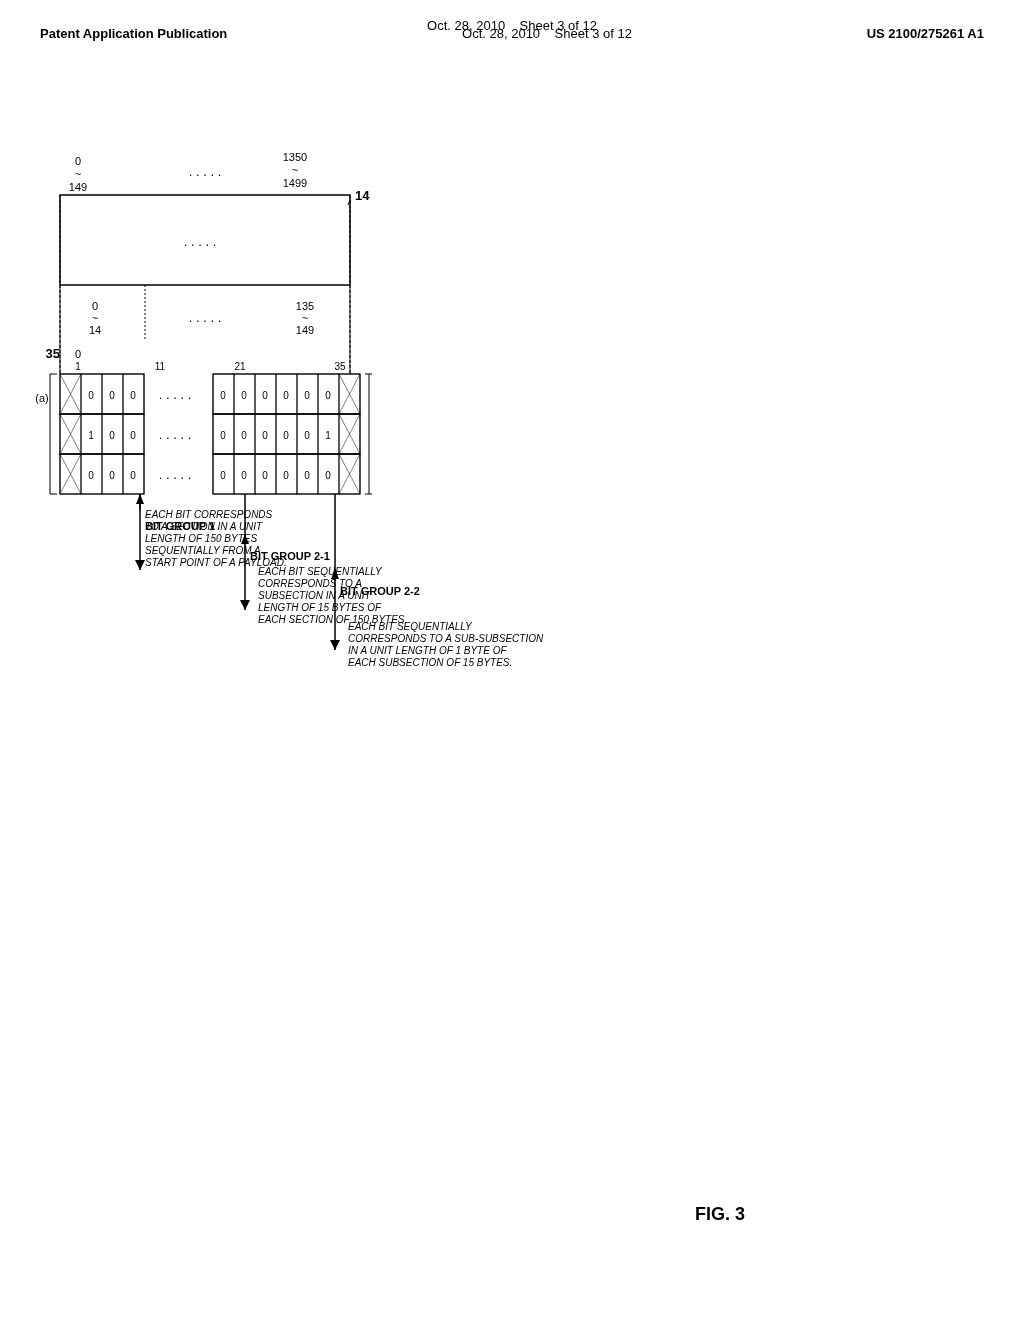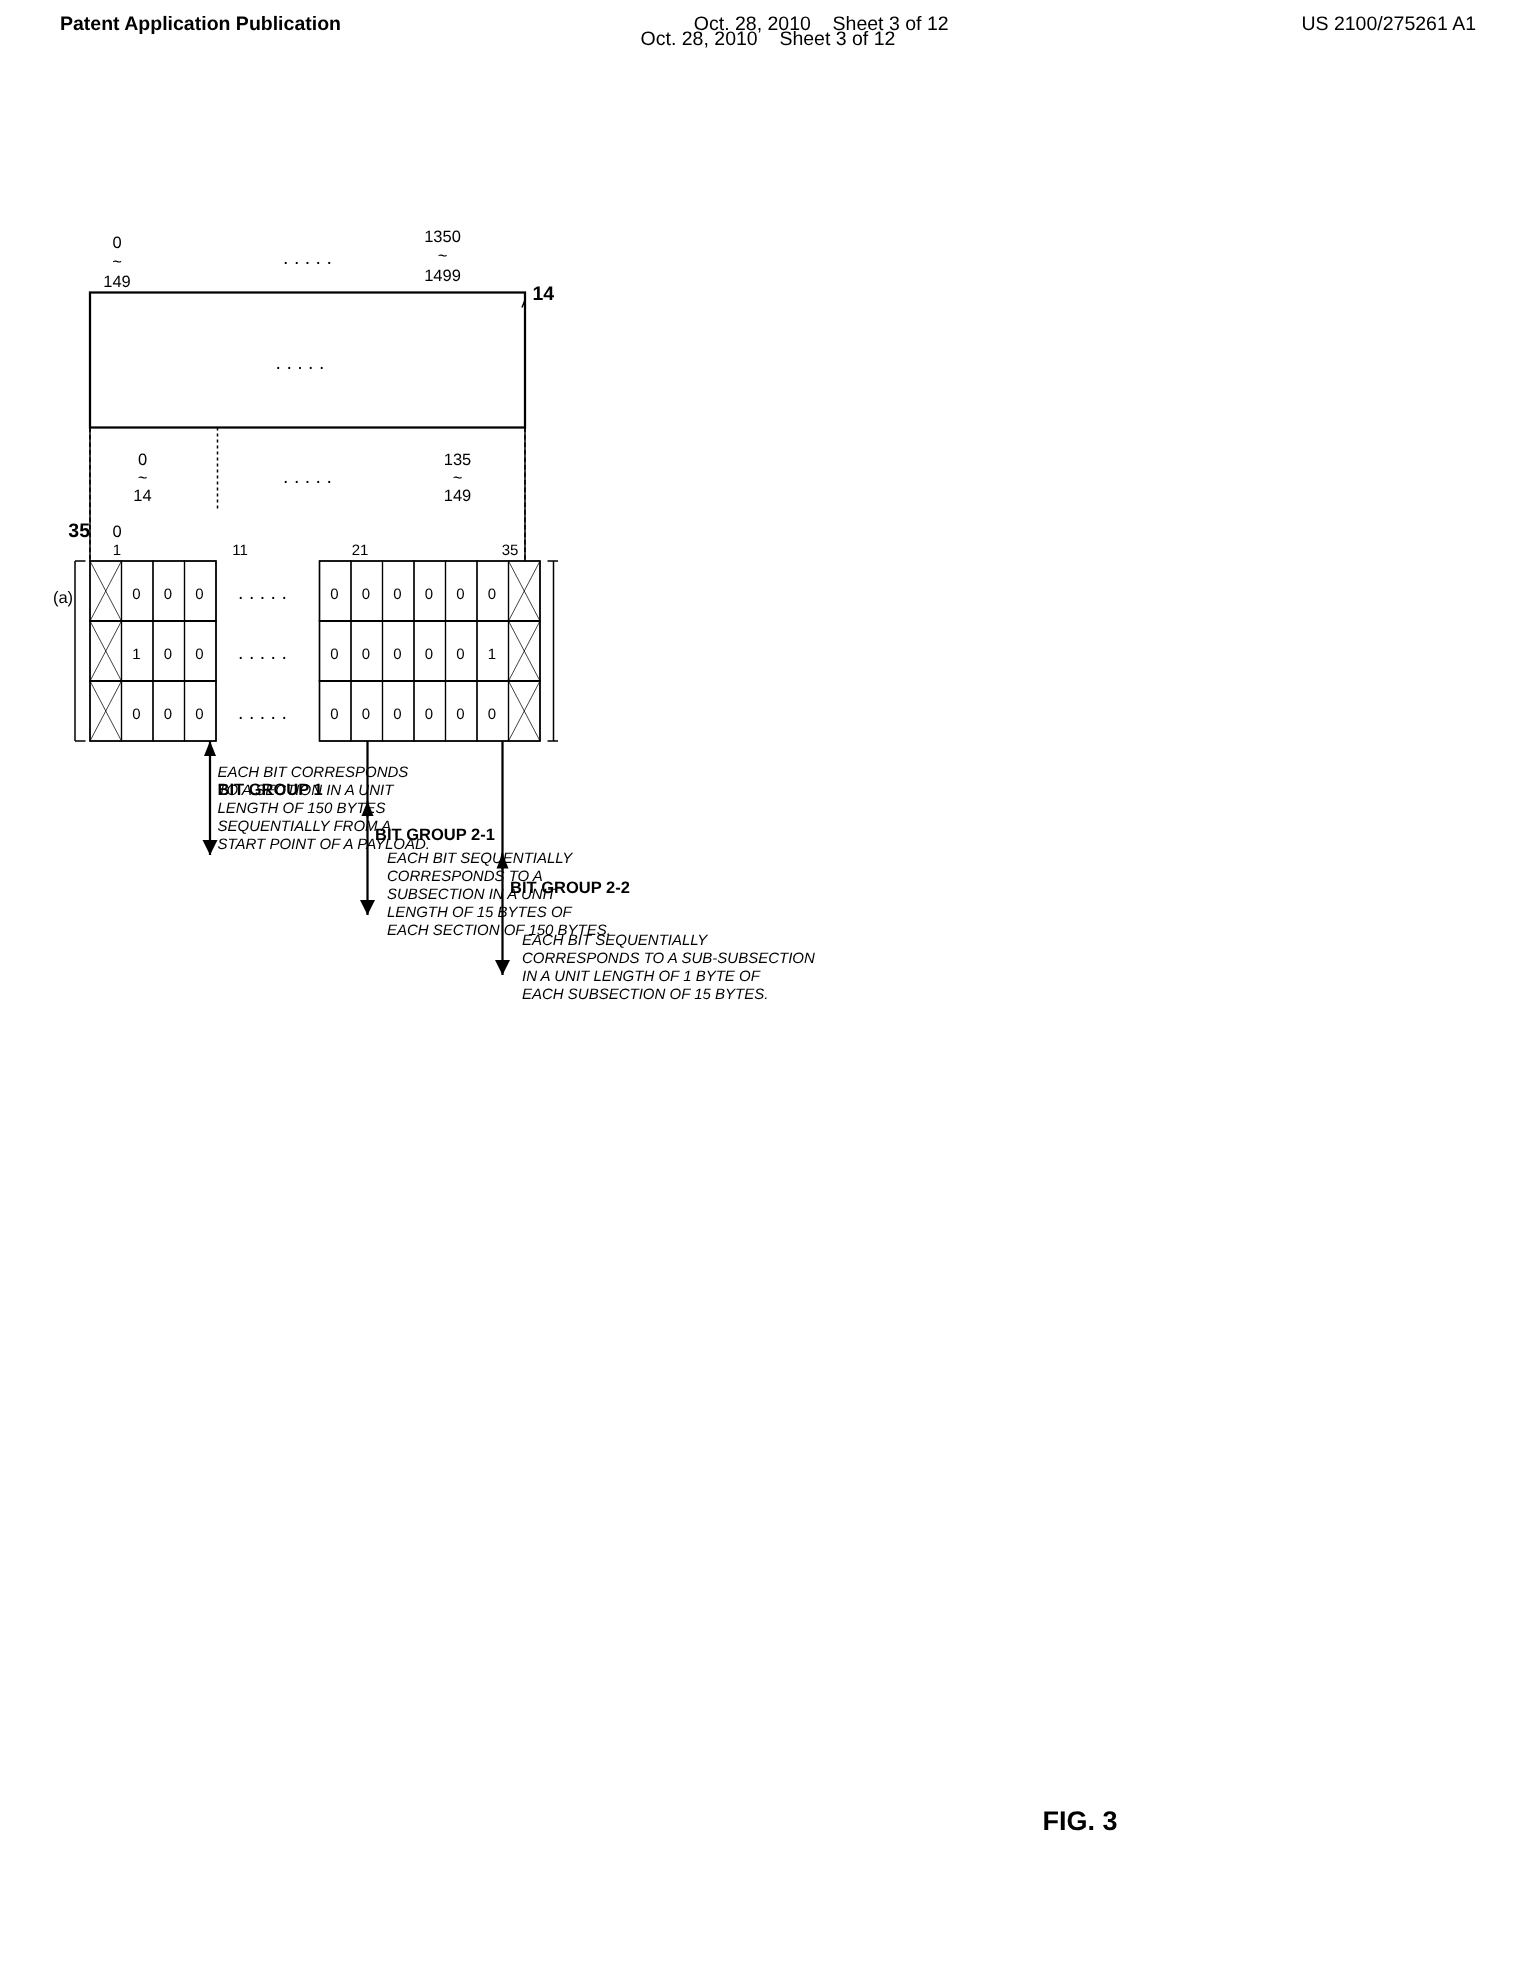--- a/index.html
+++ b/index.html
@@ -9,38 +9,38 @@
       background: #fff;
       font-family: Arial, sans-serif;
       position: relative;
       overflow: hidden;
     }
 
     .header {
       display: flex;
       justify-content: space-between;
       align-items: flex-start;
-      padding: 8px 40px 0 40px;
+      padding: 26px 40px 0 40px;
     }
 
     .header-left {
       font-size: 13px;
       font-weight: bold;
       color: #000;
     }
 
     .header-center {
       font-size: 13px;
       color: #000;
       text-align: center;
     }
 
     .header-right {
       font-size: 13px;
-      font-weight: normal;
+      font-weight: bold;
       color: #000;
     }
 
     
     .diagram-svg {
       position: absolute;
       top: 0;
       left: 0;
       width: 100%;
       height: 100%;

